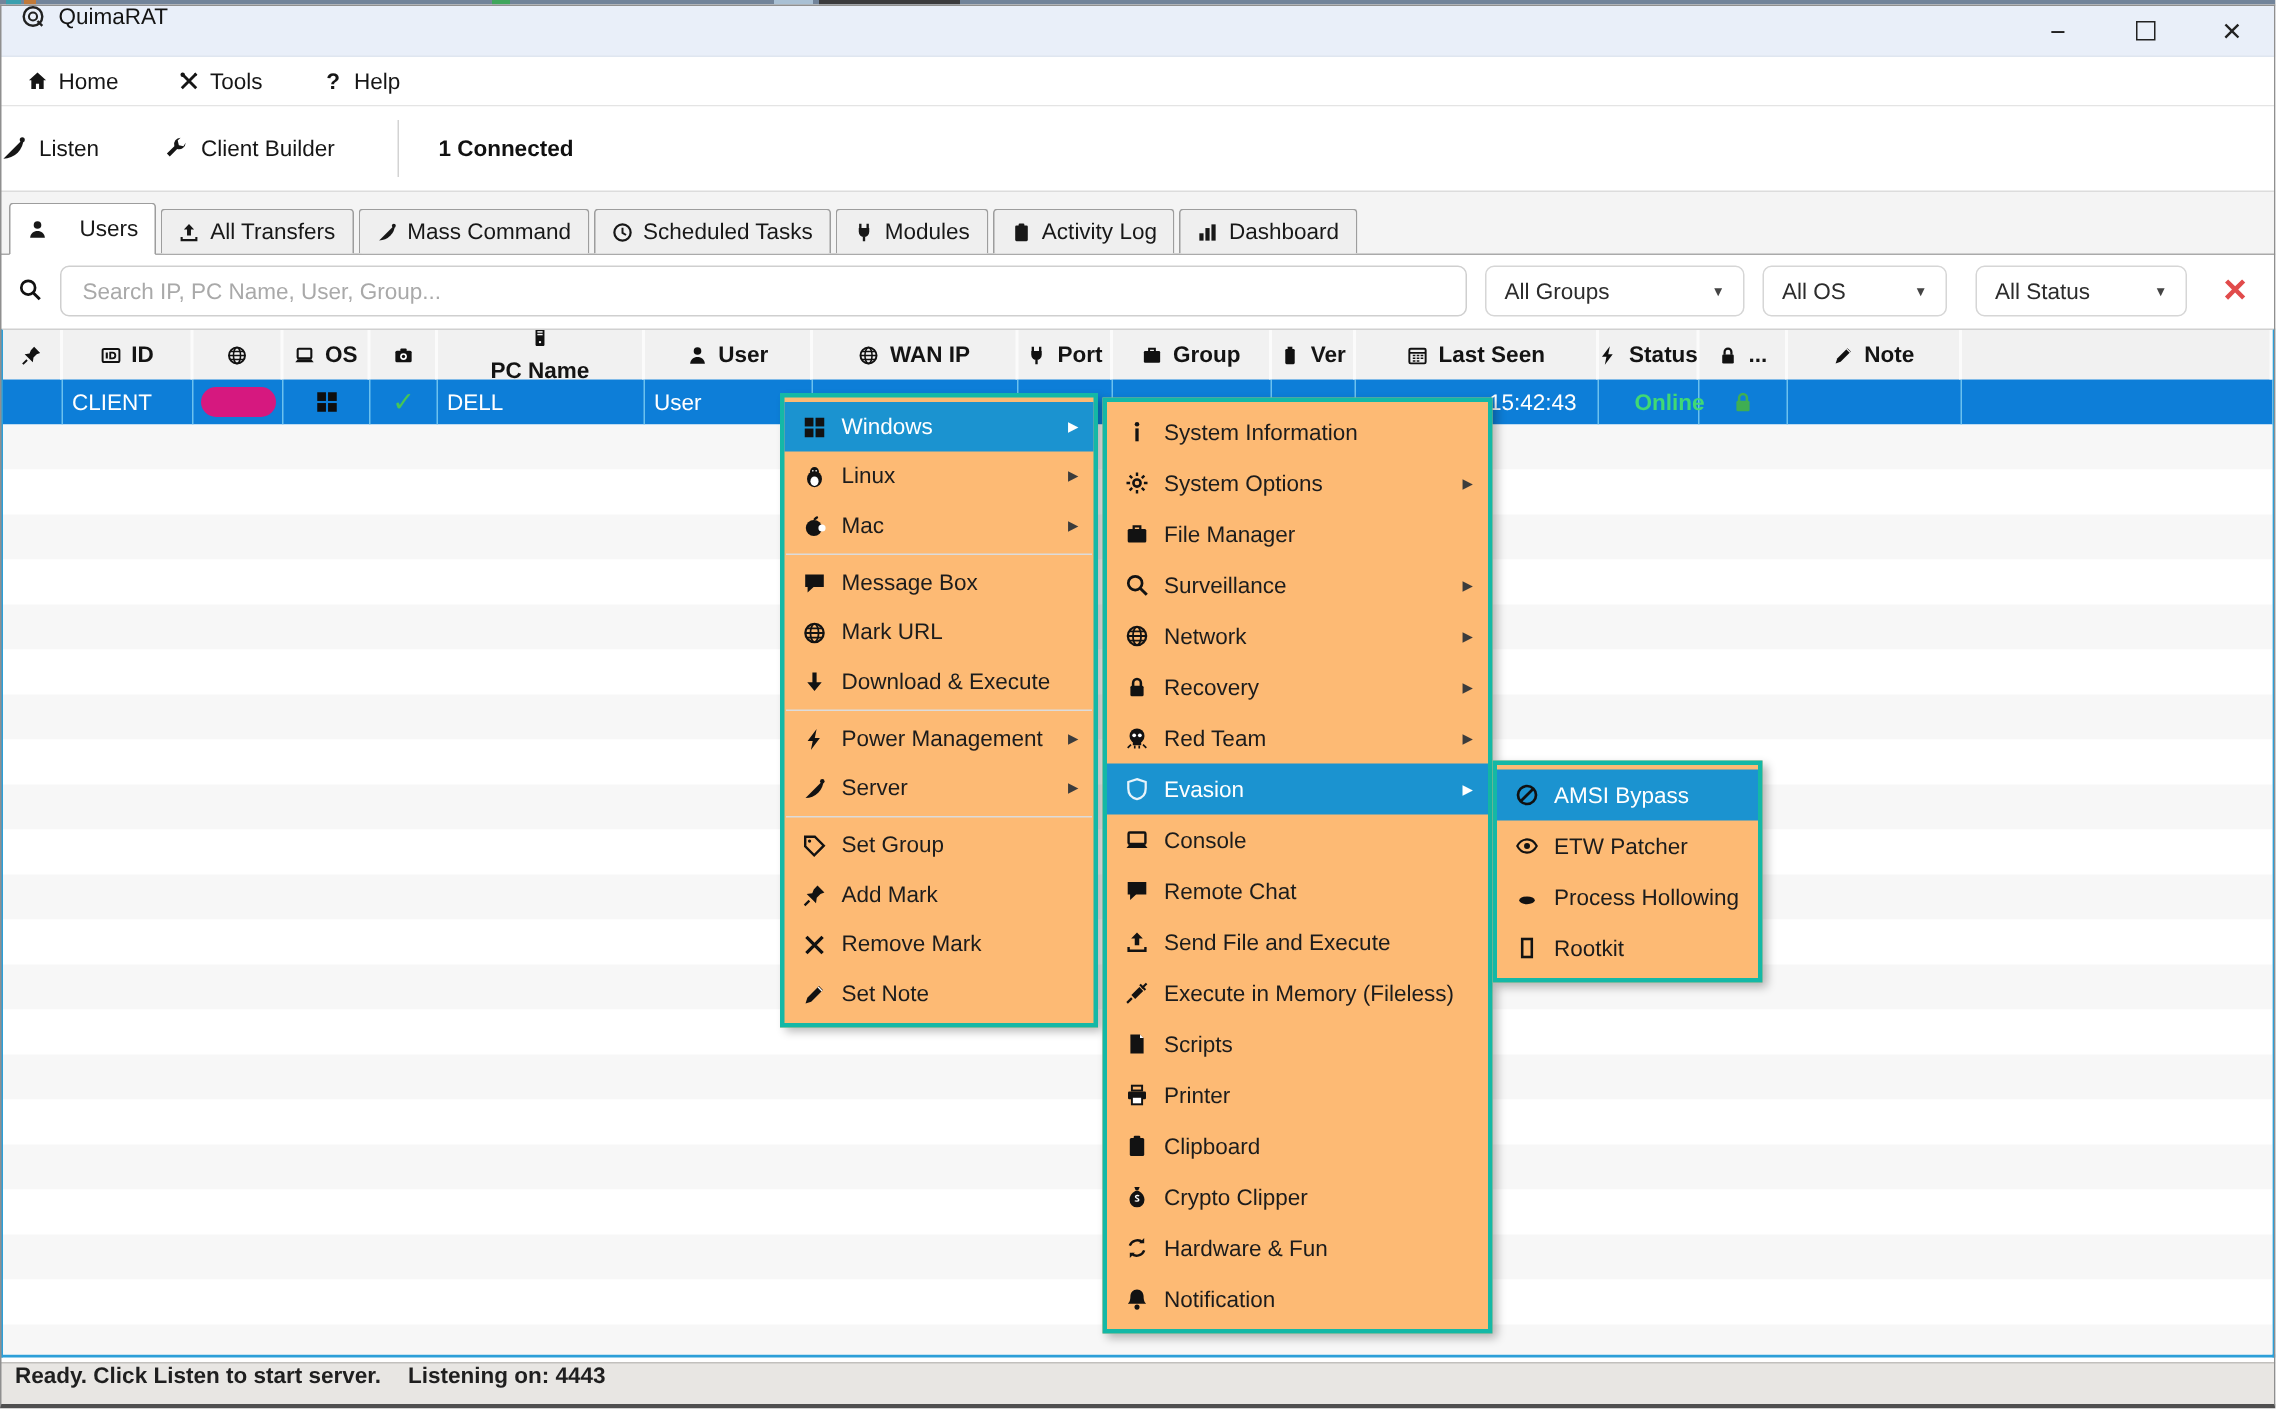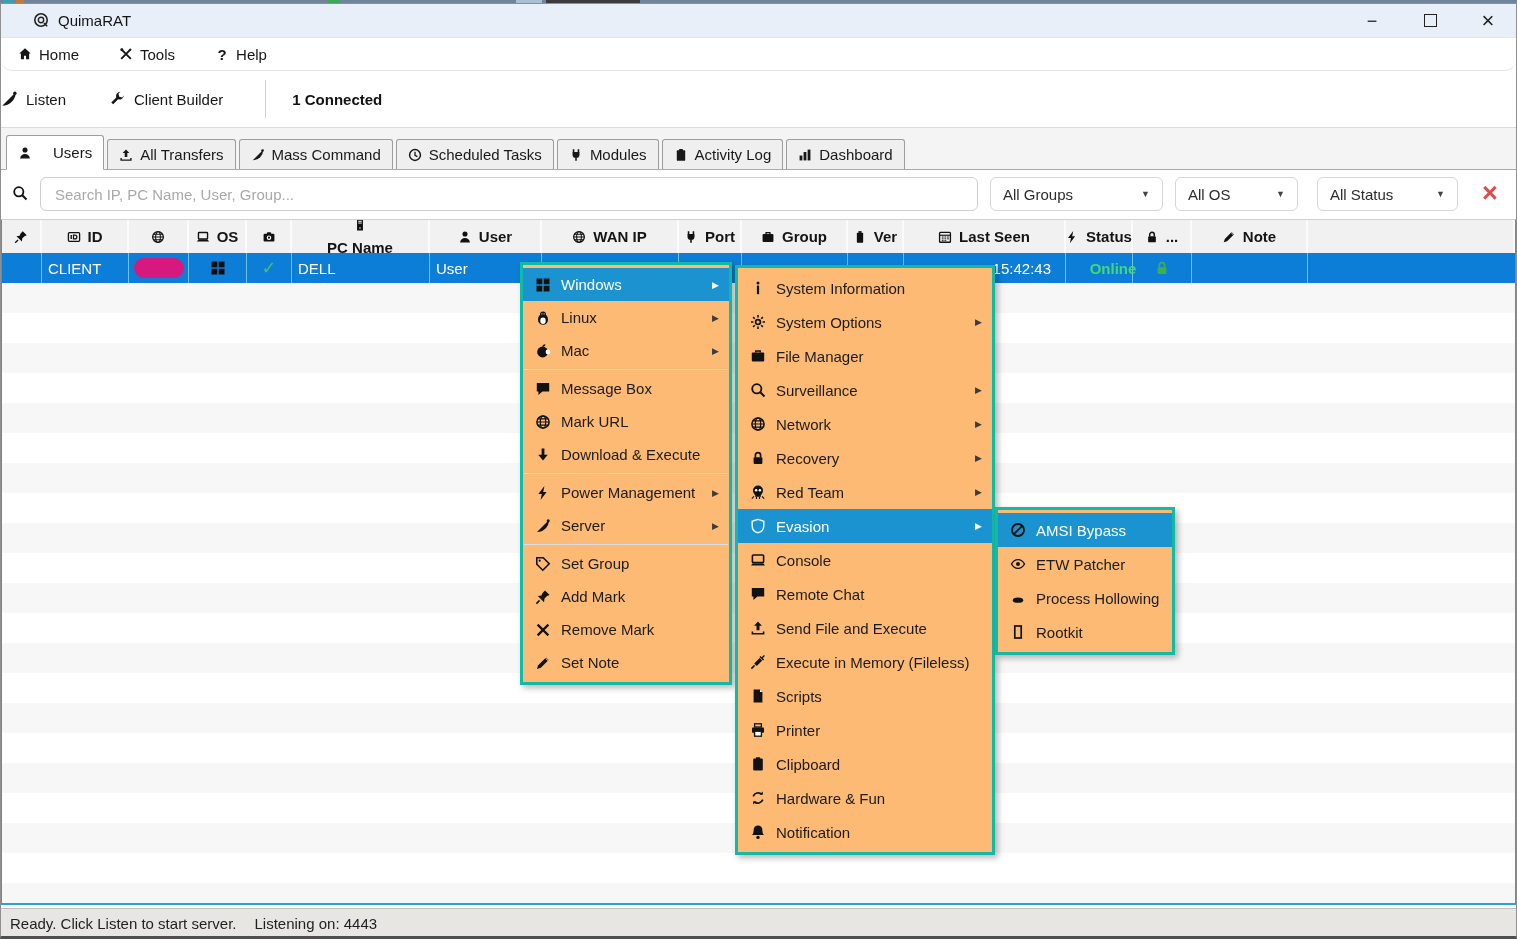--- a/index.html
+++ b/index.html
@@ -4,30 +4,30 @@
 <style>
   html,body{margin:0;padding:0;background:#cfcfcf;}
   .screen{position:relative;width:1517px;height:939px;background:#fff;overflow:hidden;
     font-family:"Liberation Sans","DejaVu Sans",sans-serif;color:#1b1b1b;font-size:15px;}
   
   .sliver{position:absolute;left:0;top:0;width:1517px;height:3px;background:#72849a;}
   .sliver i{position:absolute;top:0;height:3px;display:block;}
   
   .frame{position:absolute;left:0;top:3px;right:0;bottom:0;border:1px solid #8f8f8f;border-bottom:3px solid #4f4f4f;pointer-events:none;z-index:60;}
   
-  .titlebar{position:absolute;left:0;top:3px;width:100%;height:35px;background:#e9eff9;display:flex;align-items:center;border-bottom:1px solid #dfe6f0;box-sizing:border-box;padding-left:19px;}
+  .titlebar{position:absolute;left:0;top:3px;width:100%;height:35px;background:#e9eff9;display:flex;align-items:flex-start;border-bottom:1px solid #dfe6f0;box-sizing:border-box;}
   .title-logo{width:20px;height:20px;margin-left:14px;color:#222;}
   .title-text{margin-left:9px;font-size:15px;color:#141414;}
   .win-controls{position:absolute;right:0;top:0;height:35px;display:flex;}
   .wc{width:58px;height:35px;display:flex;align-items:center;justify-content:center;color:#222;cursor:default;}
   .wc .minus{font-size:18px;line-height:10px;}
   .wc .sq{width:11px;height:11px;border:1.6px solid #222;}
   .wc .x{font-size:22px;line-height:20px;}
   
-  .menubar{position:absolute;left:0;top:38px;width:100%;height:33px;background:#fff;border-bottom:1px solid #e4e4e4;box-sizing:border-box;display:flex;align-items:center;padding-left:18px;border-radius:13px;}
+  .menubar{position:absolute;left:0;top:38px;width:100%;height:33px;background:#fff;border-bottom:1px solid #e4e4e4;box-sizing:border-box;display:flex;align-items:center;padding-left:18px;}
   .mb-item{display:flex;align-items:center;gap:7px;margin-right:40px;color:#161616;}
   
   .toolbar{position:absolute;left:0;top:71px;width:100%;height:57px;background:#fff;border-bottom:1px solid #dcdcdc;box-sizing:border-box;display:flex;align-items:center;}
   .tb-btn{display:flex;align-items:center;gap:8px;margin-right:42px;color:#161616;}
   .tb-sep{width:1px;height:38px;background:#d3d3d3;margin-right:26px;}
   .tb-count{font-weight:bold;color:#111;}
   
   .tabstrip{position:absolute;left:0;top:128px;width:100%;height:42px;background:#f4f4f4;border-bottom:1px solid #aaa;box-sizing:border-box;display:flex;align-items:flex-end;padding-left:6px;}
   .tab{display:flex;align-items:center;gap:7px;height:29px;padding:0 11px;background:#efefef;border:1px solid #9d9d9d;border-bottom:none;border-radius:3px 3px 0 0;margin-right:3px;color:#181818;position:relative;}
   .tab.active{background:#fff;height:33px;z-index:2;margin-bottom:-1px;border-bottom:1px solid #fff;gap:21px;}
@@ -52,21 +52,21 @@
   .td.left{justify-content:flex-start;padding-left:6px;}
   .td.right{justify-content:flex-end;padding-right:14px;}
   .flag{width:50px;height:20px;border-radius:10px;background:#d6187f;}
   .check{color:#46c556;font-size:18px;font-weight:bold;}
   .online{color:#41d974;font-weight:bold;margin-left:28px;}
   .lockgreen{color:#3fae52;width:16px;height:16px;}
   .stripes .r{height:30px;}
   .stripes .r.a{background:#f7f7f7;}
   .stripes .r.b{background:#ffffff;}
   
-  .statusbar{position:absolute;left:0;top:908px;width:100%;height:29px;background:#e8e6e3;border-top:1px solid #c2c0bd;box-sizing:border-box;display:flex;align-items:center;padding-left:10px;color:#1f1f1f;}
+  .statusbar{position:absolute;left:0;top:908px;width:100%;height:29px;background:#e8e6e3;border-top:1px solid #c2c0bd;box-sizing:border-box;display:flex;align-items:flex-start;padding-left:10px;color:#1f1f1f;font-weight:bold;}
   .sb-listen{margin-left:18px;}
   
   .menu{position:absolute;background:#fdba74;border:3px solid #14b8a6;box-shadow:3px 3px 6px rgba(0,0,0,.28);padding:3px 0;box-sizing:border-box;z-index:30;}
   .menu-item{display:flex;align-items:center;height:34px;padding:0 12px;color:#1c1c1c;position:relative;}
   .menu1 .menu-item{height:33px;}
   .menu-item .ic{color:#121212;}
   .mlabel{margin-left:10px;white-space:nowrap;}
   .subarrow{position:absolute;right:10px;font-size:9px;color:#3c3c3c;}
   .menu-item.hl{background:#1b93d0;color:#fff;}
   .menu-item.hl .subarrow{color:#fff;}
@@ -732,20 +732,30 @@
           <svg viewBox="0 0 16 16">
             <rect x="3.2" y="2.6" width="9.6" height="12" rx="1"></rect>
             <rect x="5.8" y="1.2" width="4.4" height="2.8" rx="0.8"></rect>
           </svg>
         </span>
         <span class="mlabel">Clipboard</span>
       </div>
       <div class="menu-item">
         <span class="ic">
           <svg viewBox="0 0 16 16">
+            <path d="M6.2 1.4h3.6l-1 2.2H7.2z"></path>
+            <path d="M6.8 4h2.4c2.4 1.3 3.8 3.5 3.8 5.9a5 5 0 0 1-10 0C3 7.5 4.4 5.3 6.8 4z"></path>
+            <path d="M9.4 7.4c-.6-.6-2.2-.6-2.4.4-.2 1.2 2.4 1 2.2 2.2-.2 1-2.2.9-2.6.4" stroke="#fff" stroke-width="0.9" fill="none"></path>
+          </svg>
+        </span>
+        <span class="mlabel">Crypto Clipper</span>
+      </div>
+      <div class="menu-item">
+        <span class="ic">
+          <svg viewBox="0 0 16 16">
             <path d="M3.2 6.4A5.4 5.4 0 0 1 11.8 4.2" fill="none" stroke="currentColor" stroke-width="1.6"></path>
             <path d="M12.8 9.6A5.4 5.4 0 0 1 4.2 11.8" fill="none" stroke="currentColor" stroke-width="1.6"></path>
             <path d="M12.8 1.4v3.4H9.4z"></path>
             <path d="M3.2 14.6v-3.4h3.4z"></path>
           </svg>
         </span>
         <span class="mlabel">Hardware &amp; Fun</span>
       </div>
       <div class="menu-item">
         <span class="ic">

